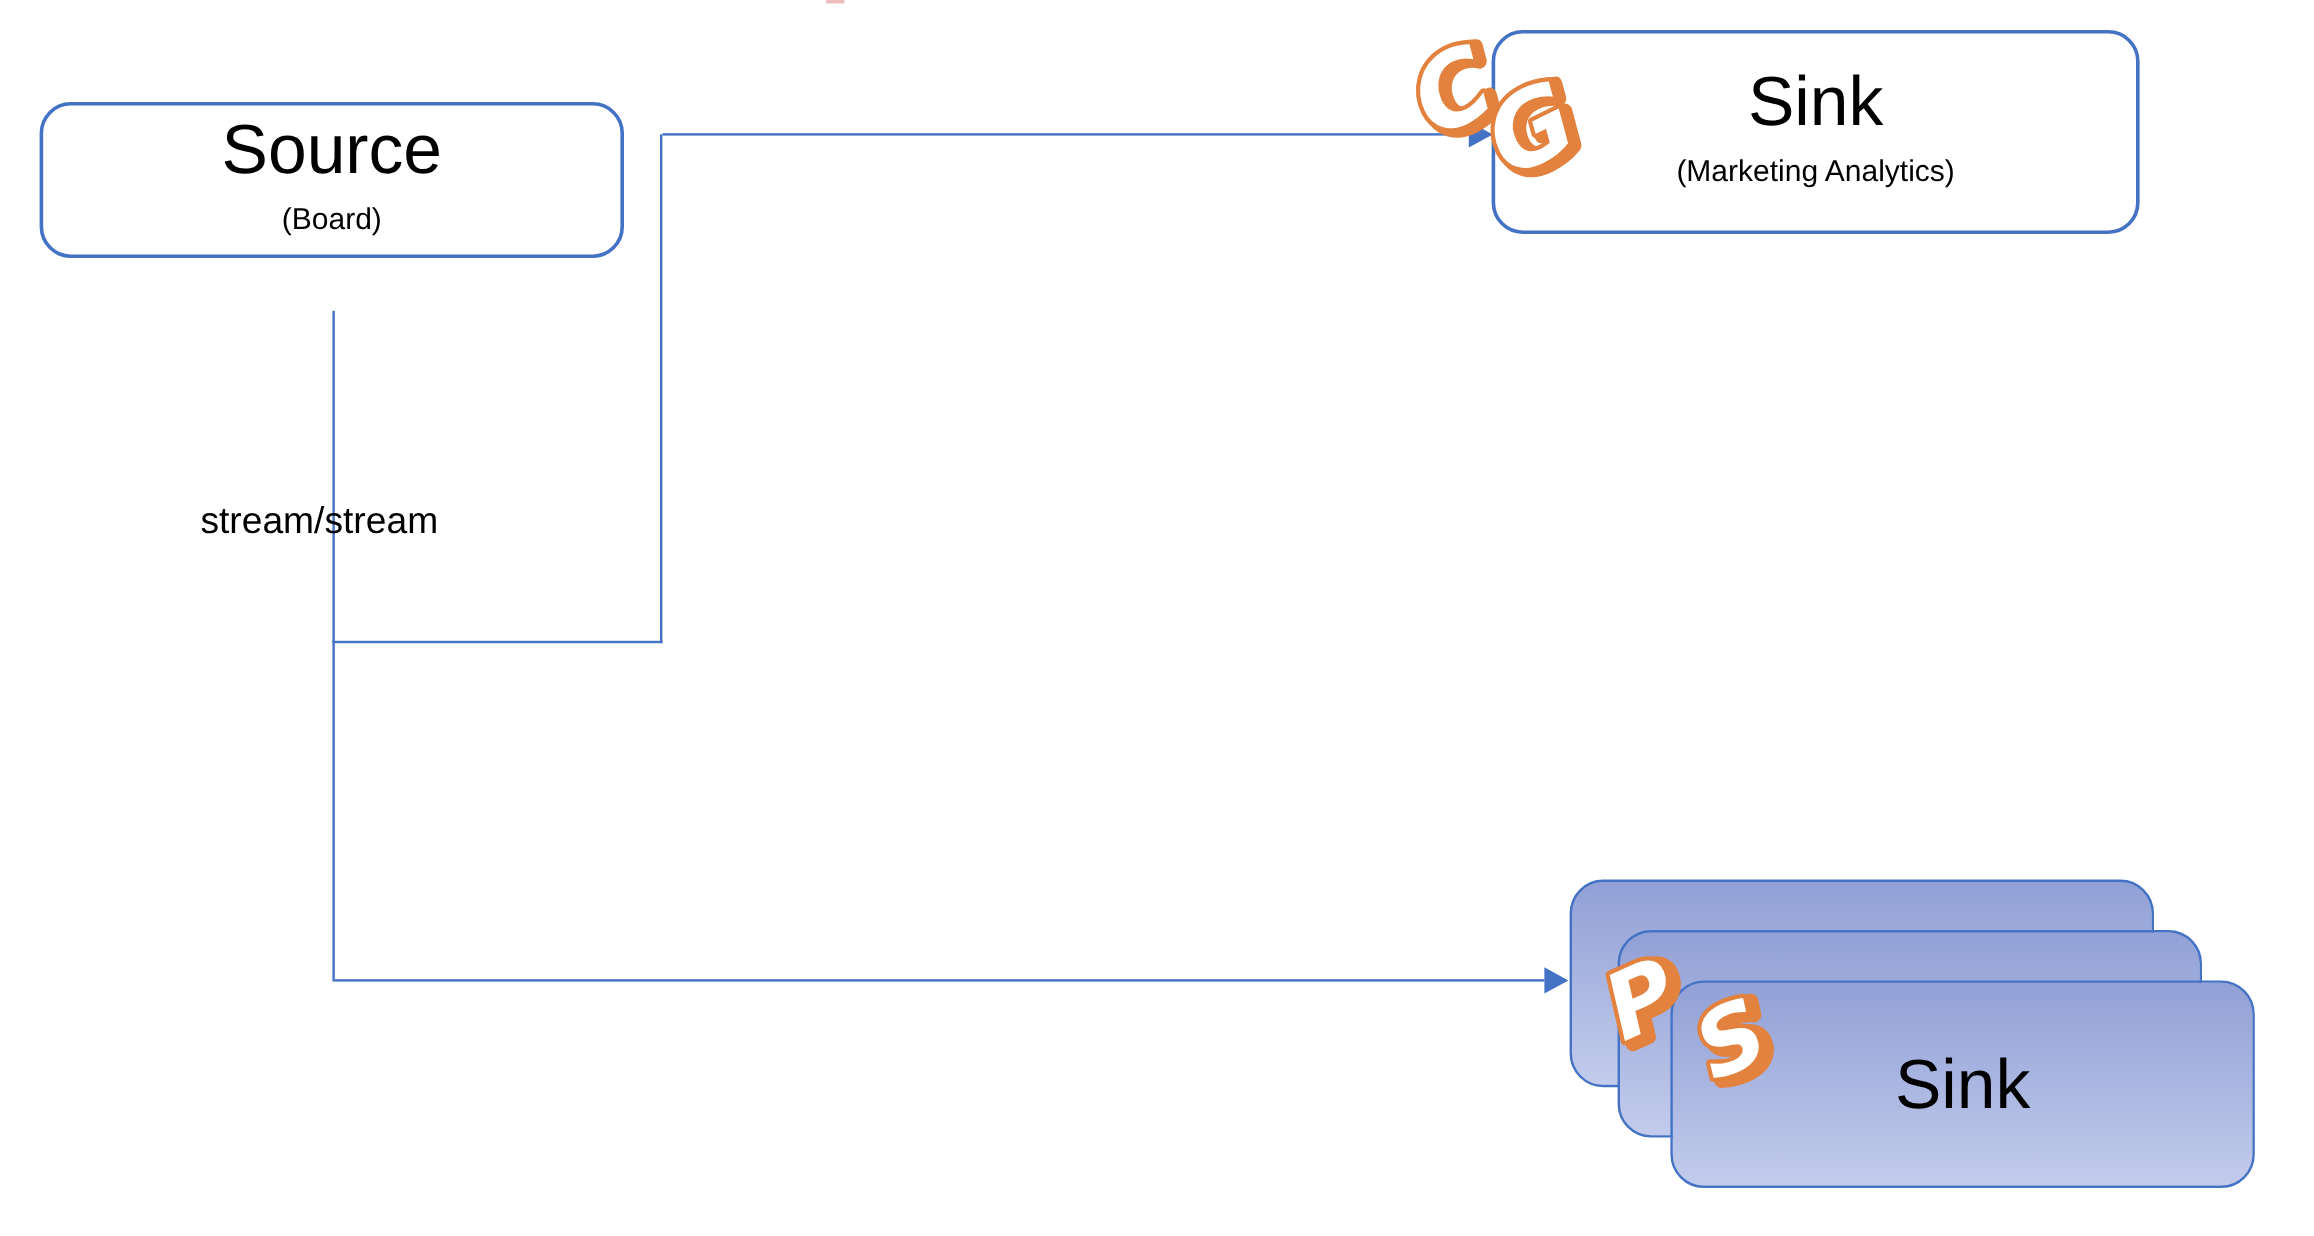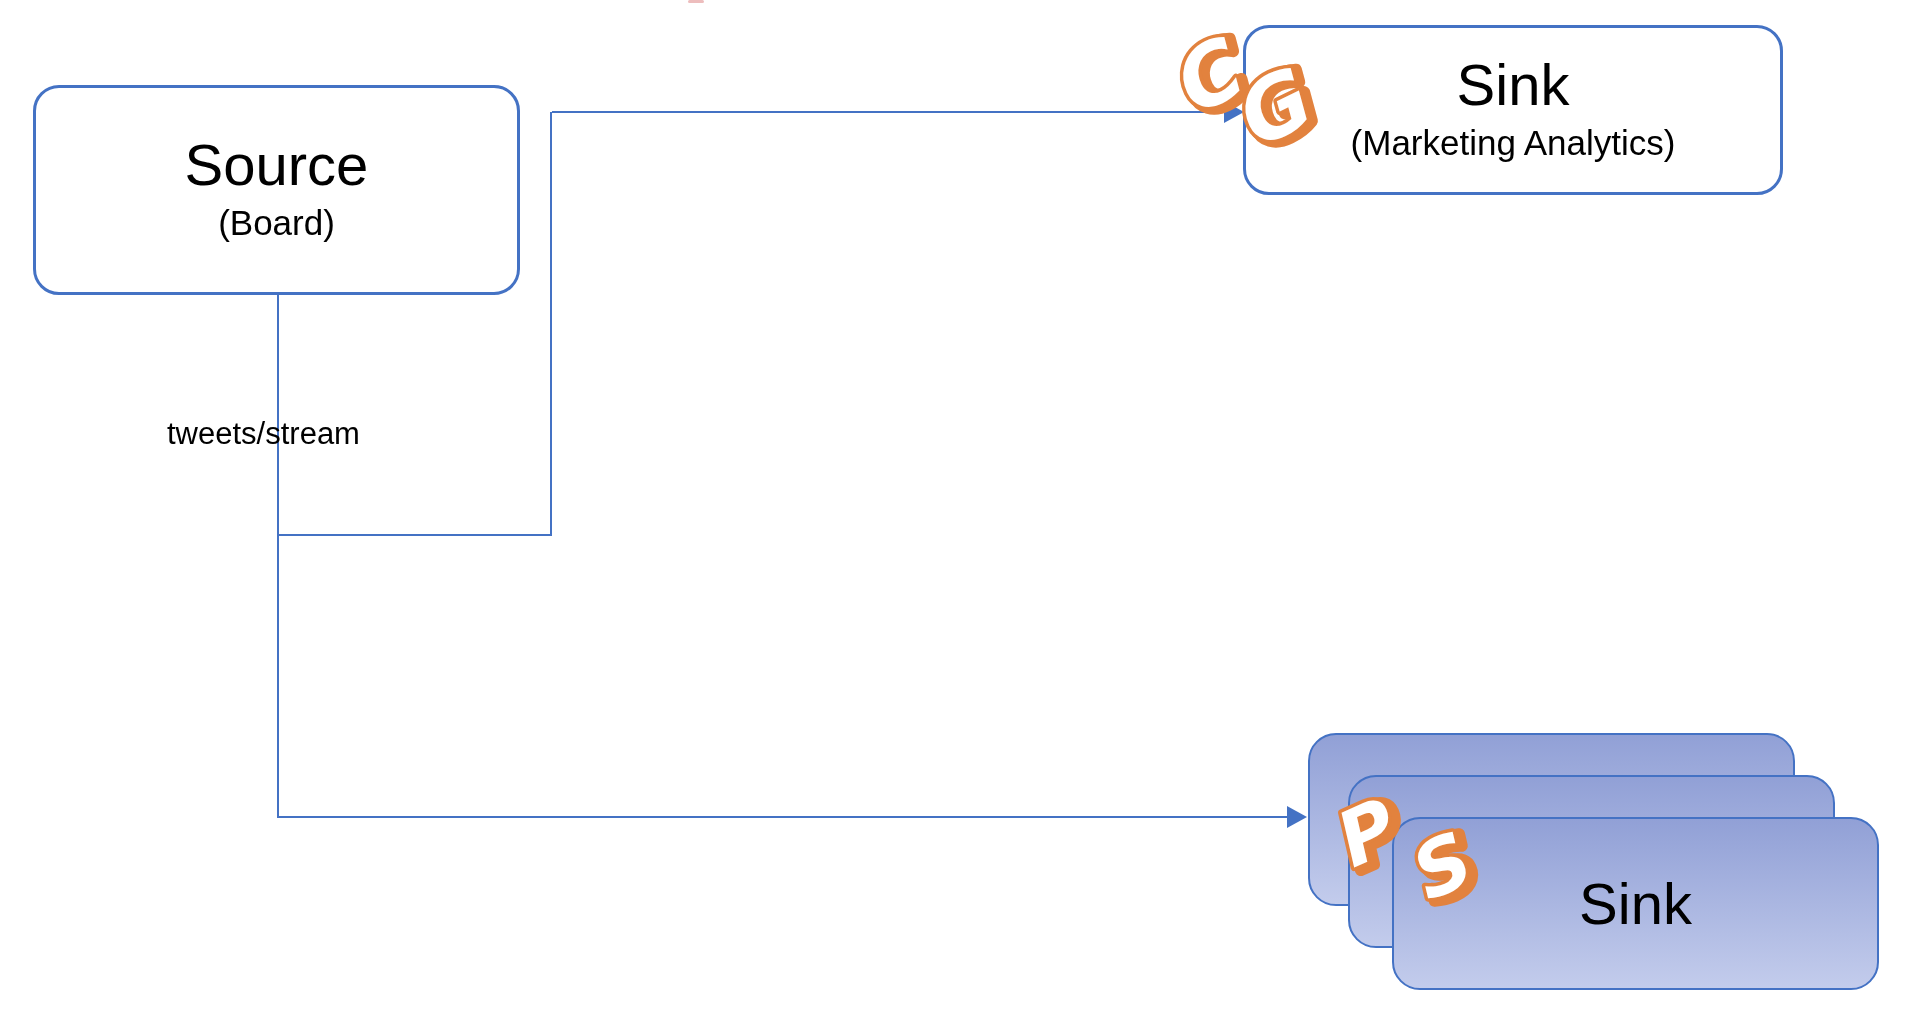--- a/index.html
+++ b/index.html
@@ -35,25 +35,25 @@
     display: flex; flex-direction: column;
     align-items: center; justify-content: center;
     text-align: center;
     box-sizing: border-box;
   }
   .white-node {
     background: #ffffff;
     border: 3px solid #4472C4;
     border-radius: 26px;
   }
-  .node.source   { left: 33px;   top: 85px; width: 487px; height: 210px; }
+  .node.source   { left: 33px;   top: 85px; width: 487px; height: 130px; }
   .node.sink-top { left: 1243px; top: 25px; width: 540px; height: 170px; }
 
   .title    { font-size: 58px; line-height: 60px; color: #000000; white-space: nowrap; }
-  .subtitle { font-size: 35px; line-height: 44px; color: #000000; margin-top: 6px; white-space: nowrap; }
+  .subtitle { font-size: 25px; line-height: 44px; color: #000000; margin-top: 6px; white-space: nowrap; }
 
   
   .stack { position: absolute; left: 1308px; top: 733px; width: 574px; height: 261px; }
   .card {
     position: absolute; width: 487px; height: 173px;
     box-sizing: border-box;
     border: 2px solid #4472C4;
     border-radius: 28px;
     background: linear-gradient(180deg, #91A0D6 0%, #C3CCEC 100%);
   }
@@ -101,21 +101,21 @@
 <div class="canvas">
 
   <div class="line v-source-down"></div>
   <div class="line h-branch"></div>
   <div class="line v-up"></div>
   <div class="line h-top"></div>
   <div class="arrow to-marketing"></div>
   <div class="line h-bottom"></div>
   <div class="arrow to-factory"></div>
 
-  <div class="label">tweets/stream</div>
+  <div class="label">stream/stream</div>
 
   <div class="node white-node source">
     <div class="title">Source</div>
     <div class="subtitle">(Board)</div>
   </div>
 
   <div class="node white-node sink-top">
     <div class="title">Sink</div>
     <div class="subtitle">(Marketing Analytics)</div>
   </div>

